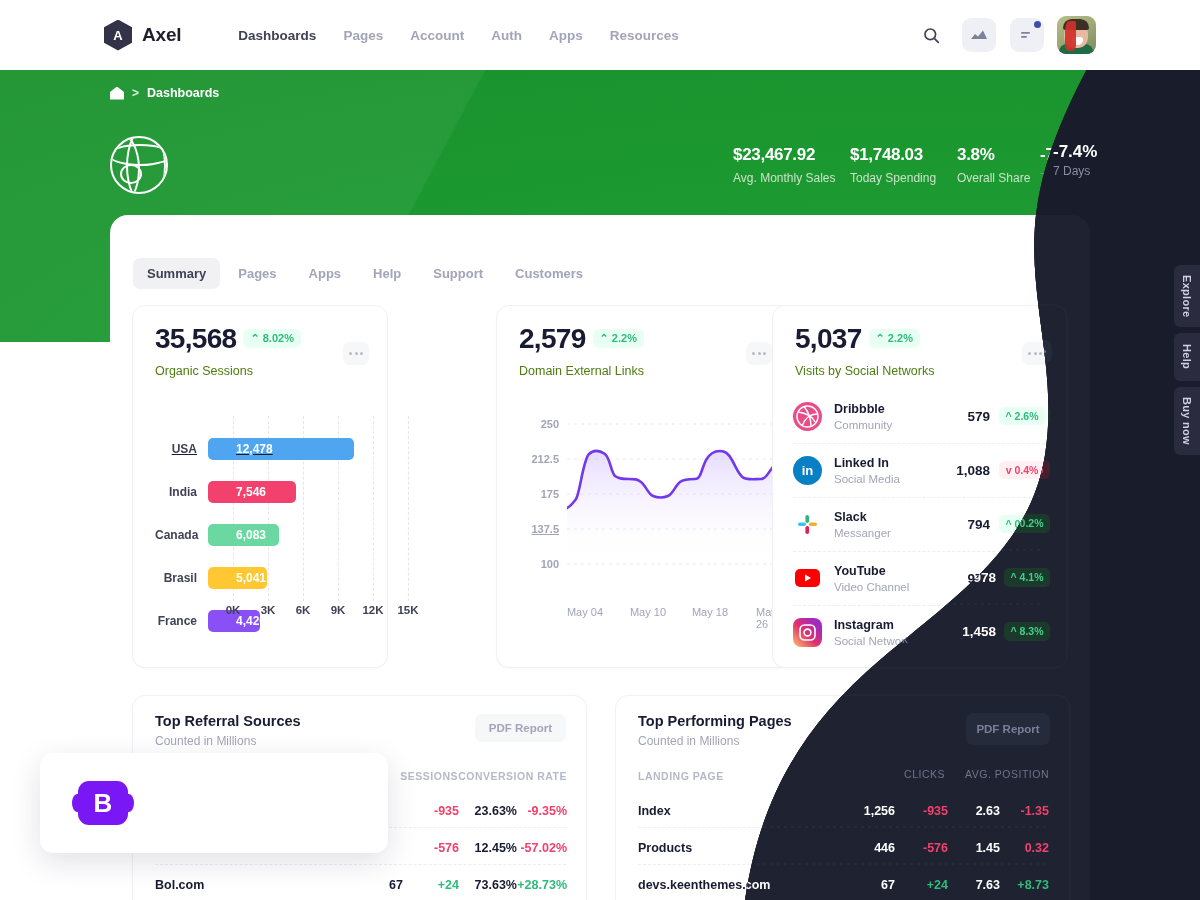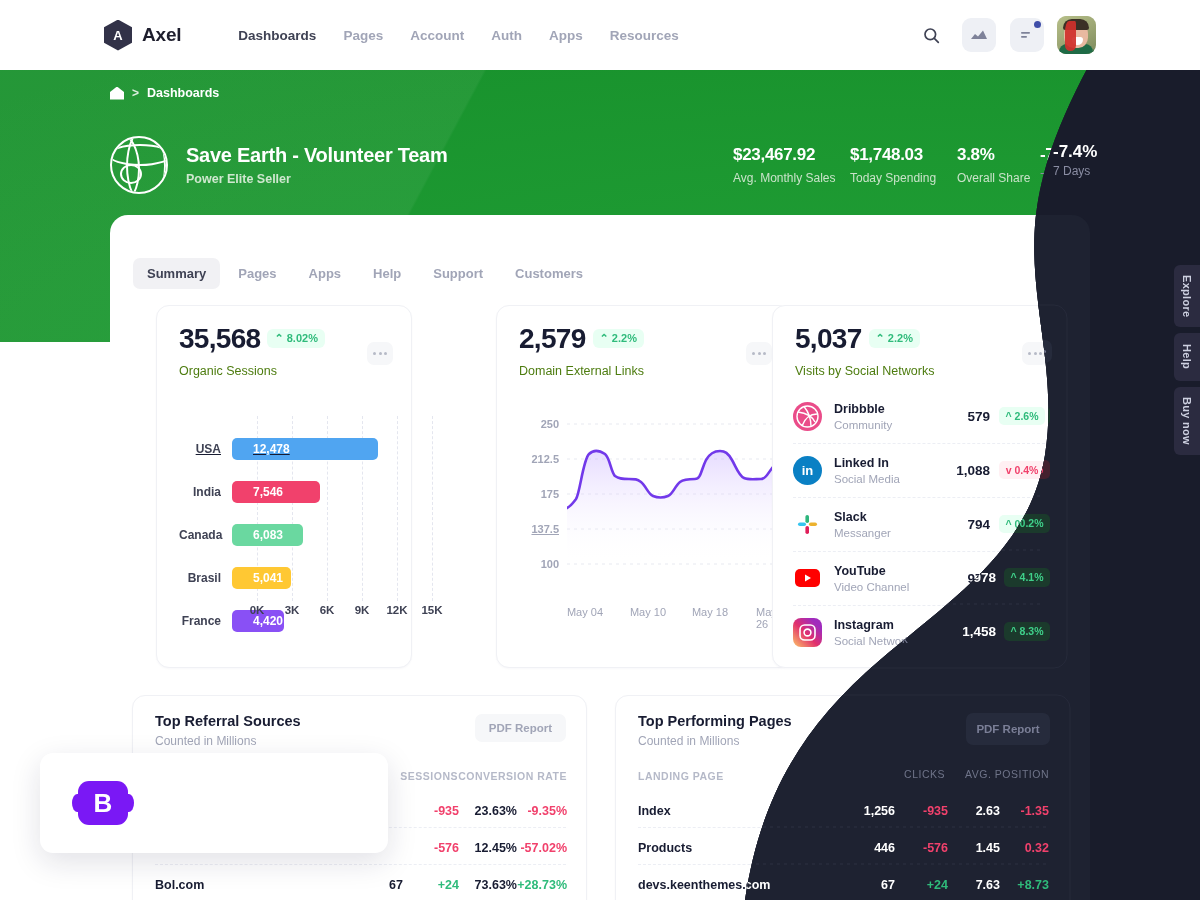--- a/index.html
+++ b/index.html
@@ -105,21 +105,21 @@
   .chip.up{ background:#e8fff3;color:#2fbb7b;}
   .stat-cap{ font-size:12.5px;color:#4d7c0f;font-weight:500;margin-top:9px;}
   .dots{ position:absolute;right:18px;top:36px;width:26px;height:23px;border-radius:7px;background:#f6f7f9;
          display:flex;align-items:center;justify-content:center;gap:2.5px;cursor:pointer;}
   .dots b{ width:3px;height:3px;border-radius:50%;background:#b6bac6;}
 
   
   .barchart{ position:absolute;left:22px;top:110px;width:270px;height:215px;}
   .barrow{ position:absolute;left:0;height:22px;display:flex;align-items:center;}
   .barlabel{ width:53px;text-align:right;font-size:12px;font-weight:600;color:#3f4254;padding-right:11px;}
-  .bar{ height:22px;border-radius:5px;color:#fff;font-size:12px;font-weight:700;display:flex;align-items:center;padding-left:21px;}
+  .bar{ height:22px;border-radius:5px;color:#fff;font-size:12px;font-weight:700;display:flex;align-items:center;padding-left:28px;}
   .gridline{ position:absolute;top:0;width:0;border-left:1px dashed #e4e6ef;height:185px;}
   .xlab{ position:absolute;top:188px;font-size:11.5px;font-weight:700;color:#3f4254;transform:translateX(-50%);}
 
   
   .linechart{ position:absolute;left:20px;top:118px;width:290px;height:212px;}
   .ylab{ position:absolute;right:0;font-size:11px;font-weight:600;color:#a1a5b7;transform:translateY(-50%);}
   .xlab2{ position:absolute;top:182px;font-size:11px;font-weight:500;color:#a1a5b7;transform:translateX(-50%);}
 
   
   .srow{ position:absolute;left:20px;width:252px;height:54px;display:flex;align-items:center;}
@@ -217,24 +217,20 @@
     <span class="crumb-txt">Dashboards</span>
   </div>
 
   <div class="hero-body">
     <div class="globe">
       <i class="g1"></i>
         <i class="g2"></i>
         <i class="g3"></i>
         <i class="g4"></i>
     </div>
-    <div class="hero-titles">
-      <div class="hero-title">Save Earth - Volunteer Team</div>
-      <div class="hero-sub">Power Elite Seller</div>
-    </div>
     <div class="hero-stats">
       <div class="hstat">
         <div class="hstat-v">$23,467.92</div>
         <div class="hstat-l">Avg. Monthly Sales</div>
       </div>
       <div class="hstat">
         <div class="hstat-v">$1,748.03</div>
         <div class="hstat-l">Today Spending</div>
       </div>
       <div class="hstat">
@@ -250,21 +246,21 @@
 
   <div class="tabs">
     <div class="tab active">Summary</div>
     <div class="tab">Pages</div>
     <div class="tab">Apps</div>
     <div class="tab">Help</div>
     <div class="tab">Support</div>
     <div class="tab">Customers</div>
   </div>
 
-  <div class="card" style="left:132px;top:305px;width:256px;height:363px;margin-left:24px;">
+  <div class="card" style="left:132px;top:305px;width:256px;height:363px;">
     <div style="position:absolute;left:22px;top:17px;">
       <span class="stat-num">35,568</span><span class="chip up">⌃ 8.02%</span>
       <div class="stat-cap">Organic Sessions</div>
     </div>
     <div class="dots">
         <b></b>
         <b></b>
         <b></b>
       </div>
 

